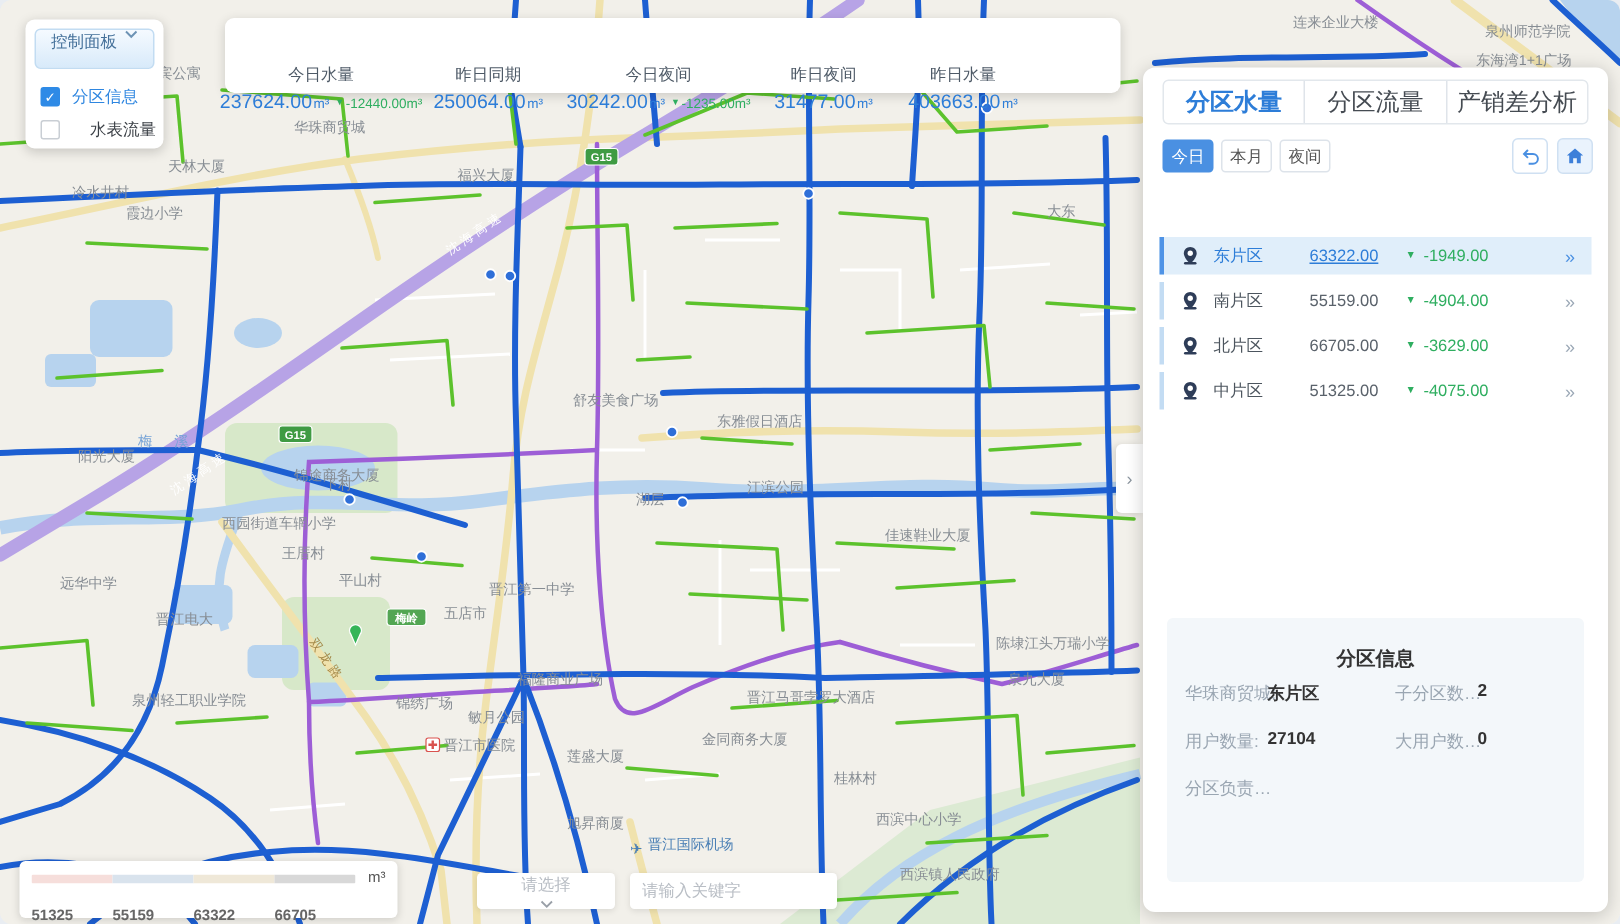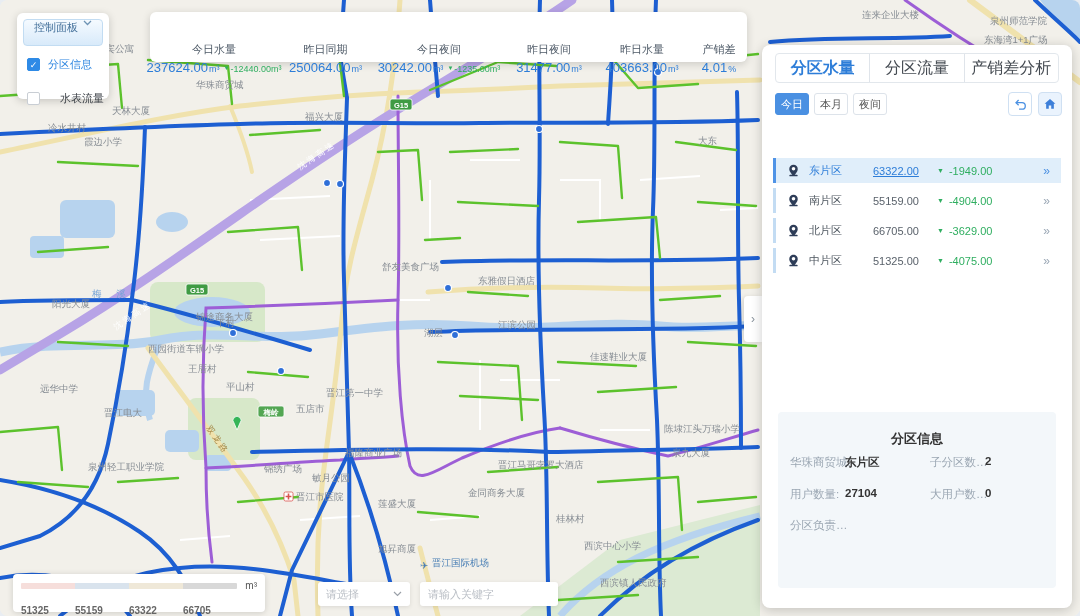--- a/index.html
+++ b/index.html
@@ -87,21 +87,21 @@
   .legend-top{display:flex;align-items:center;}
   .legend-bar{display:flex;height:6px;flex:1;overflow:hidden;border-radius:1px;}
   .lseg{flex:1;}
   .legend-unit{font-size:10px;color:#555;margin-left:4px;width:16px;text-align:right;}
   .legend-labels{display:flex;margin-top:14px;margin-right:20px;font-weight:bold;}
   .llab{flex:1;font-size:10px;color:#666;}
 
   
   .mselect{position:absolute;left:318px;top:582px;width:92px;height:24px;background:#fff;border-radius:3px;
     display:flex;align-items:center;padding:0 8px;box-sizing:border-box;font-size:11px;color:#b9bec5;cursor:pointer;
-    box-shadow:0 1px 4px rgba(0,0,0,.1);z-index:5;}
+    box-shadow:0 1px 4px rgba(0,0,0,.1);z-index:5;flex-direction:column;}
   .mselect .ph{flex:1;}
   .minput{position:absolute;left:420px;top:582px;width:138px;height:24px;background:#fff;border:none;border-radius:3px;
     padding:0 8px;box-sizing:border-box;font-size:11px;color:#333;box-shadow:0 1px 4px rgba(0,0,0,.1);z-index:5;outline:none;}
   .minput::placeholder{color:#b9bec5;}
 </style>
 </head>
 <body>
 
 <div class="stage">
 
@@ -333,43 +333,35 @@
       </div>
     </div>
       <div class="stat" style="width: 98px;">
       <div class="stat-label">昨日水量</div>
       <div class="stat-vrow">
         <span class="stat-value">403663.00</span>
           <span class="stat-unit">m³</span>
 
       </div>
     </div>
-      <div class="stat" style="width: 56px;">
-      <div class="stat-label">产销差</div>
-      <div class="stat-vrow">
-        <span class="stat-value">4.01</span>
-          <span class="stat-unit">%</span>
-
-      </div>
-    </div>
     </div>
 
   <div class="ctrl">
     <div class="ctrl-head">
       <span>控制面板</span>
       <svg width="9" height="6">
           <polyline points="1,1 4.5,4.5 8,1" stroke="#6d93b5" stroke-width="1.3" fill="none"></polyline>
         </svg>
     </div>
     <div id="ctrl-items">
         <div class="ctrl-item on" style="top: 44px;">
           <span class="cb on">✓</span>
           <span class="lbl">分区信息</span>
         </div>
-        <div class="ctrl-item" style="top: 78px; gap: 20px;">
+        <div class="ctrl-item" style="top: 66px; gap: 20px;">
           <span class="cb"></span>
           <span class="lbl">水表流量</span>
         </div>
       </div>
   </div>
 
   <div class="rpanel">
     <div class="tabs">
       <div class="tab active">分区水量</div>
       <div class="tab">分区流量</div>

